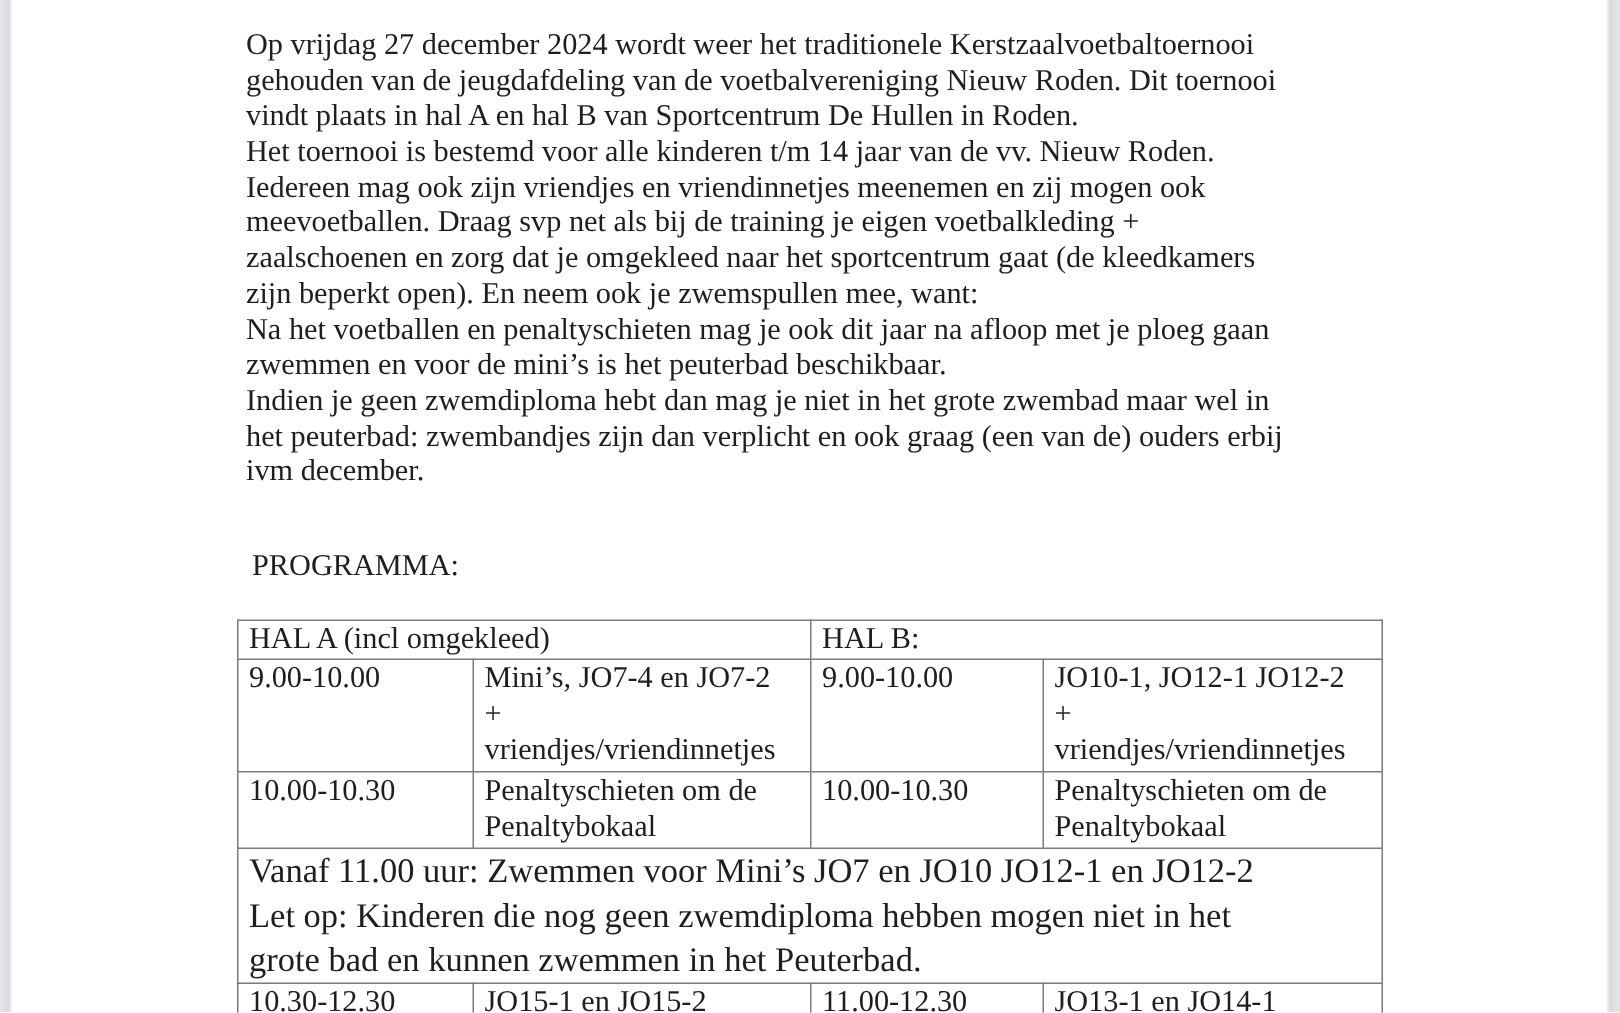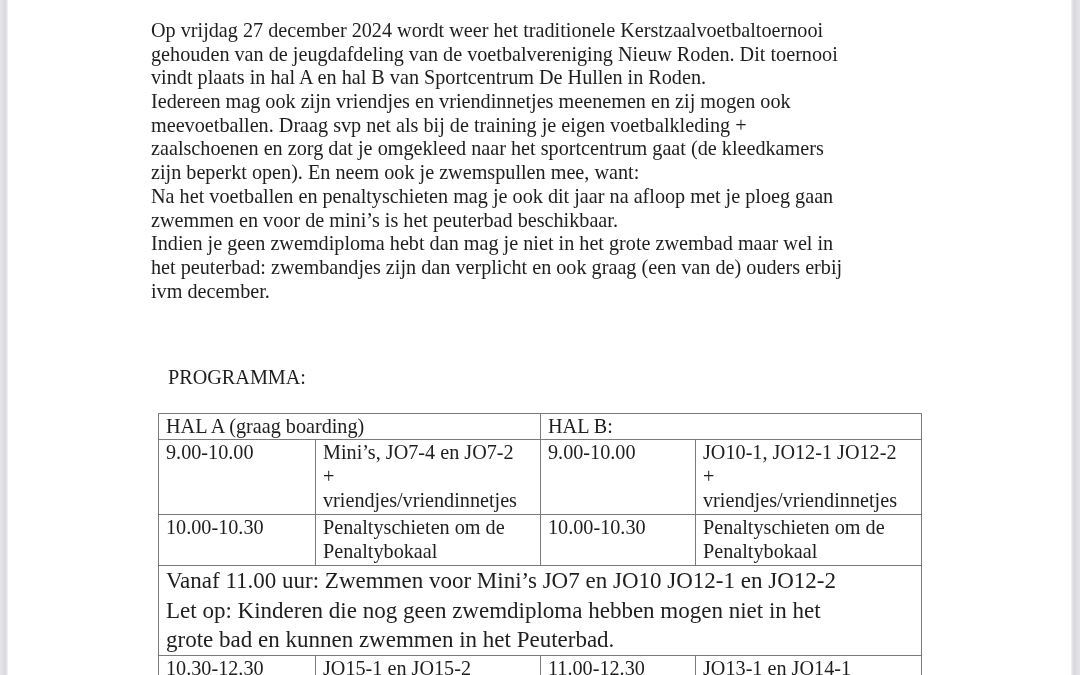--- a/index.html
+++ b/index.html
@@ -18,21 +18,21 @@
     .edge-left {
       position: absolute; left: 0; top: 0; width: 8px; height: 675px;
       background: linear-gradient(to right, #e6e6ea 0%, #d9d9de 70%, #f4f4f6 100%);
     }
     .edge-right {
       position: absolute; right: 0; top: 0; width: 9px; height: 675px;
       background: linear-gradient(to right, #f4f4f6 0%, #d8d8dd 30%, #e6e6ea 100%);
     }
     .page {
       position: absolute;
-      left: 151px;
+      left: 164px;
       top: 19px;
       width: 760px;
     }
     .para {
       font-size: 20.2px;
       line-height: 23.7px;
       margin: 0;
       white-space: nowrap;
     }
     .para .line { display: block; height: 23.7px; }
@@ -83,20 +83,21 @@
 <body>
 
 <div class="edge-left"></div>
 <div class="edge-right"></div>
 
 <div class="page">
   <p class="para">
     <span class="line">Op vrijdag 27 december 2024 wordt weer het traditionele Kerstzaalvoetbaltoernooi</span>
     <span class="line">gehouden van de jeugdafdeling van de voetbalvereniging Nieuw Roden. Dit toernooi</span>
     <span class="line">vindt plaats in hal A en hal B van Sportcentrum De Hullen in Roden.</span>
+    <span class="line">Het toernooi is bestemd voor alle kinderen t/m 14 jaar van de vv. Nieuw Roden.</span>
     <span class="line">Iedereen mag ook zijn vriendjes en vriendinnetjes meenemen en zij mogen ook</span>
     <span class="line">meevoetballen. Draag svp net als bij de training je eigen voetbalkleding +</span>
     <span class="line">zaalschoenen en zorg dat je omgekleed naar het sportcentrum gaat (de kleedkamers</span>
     <span class="line">zijn beperkt open). En neem ook je zwemspullen mee, want:</span>
     <span class="line">Na het voetballen en penaltyschieten mag je ook dit jaar na afloop met je ploeg gaan</span>
     <span class="line">zwemmen en voor de mini’s is het peuterbad beschikbaar.</span>
     <span class="line">Indien je geen zwemdiploma hebt dan mag je niet in het grote zwembad maar wel in</span>
     <span class="line">het peuterbad: zwembandjes zijn dan verplicht en ook graag (een van de) ouders erbij</span>
     <span class="line">ivm december.</span>
   </p>
@@ -106,21 +107,21 @@
 
 <table class="schedule">
   <colgroup>
     <col class="c1">
       <col class="c2">
       <col class="c3">
       <col class="c4">
   </colgroup>
   <tbody>
       <tr class="hdr">
-    <td colspan="2">HAL A (graag boarding)</td>
+    <td colspan="2">HAL A (incl omgekleed)</td>
     <td colspan="2">HAL B:</td>
   </tr>
   <tr class="r1">
     <td>9.00-10.00</td>
     <td>
       <span class="cell-line">Mini’s, JO7-4 en JO7-2</span>
       <span class="cell-line">+</span>
       <span class="cell-line">vriendjes/vriendinnetjes</span>
     </td>
     <td>9.00-10.00</td>

